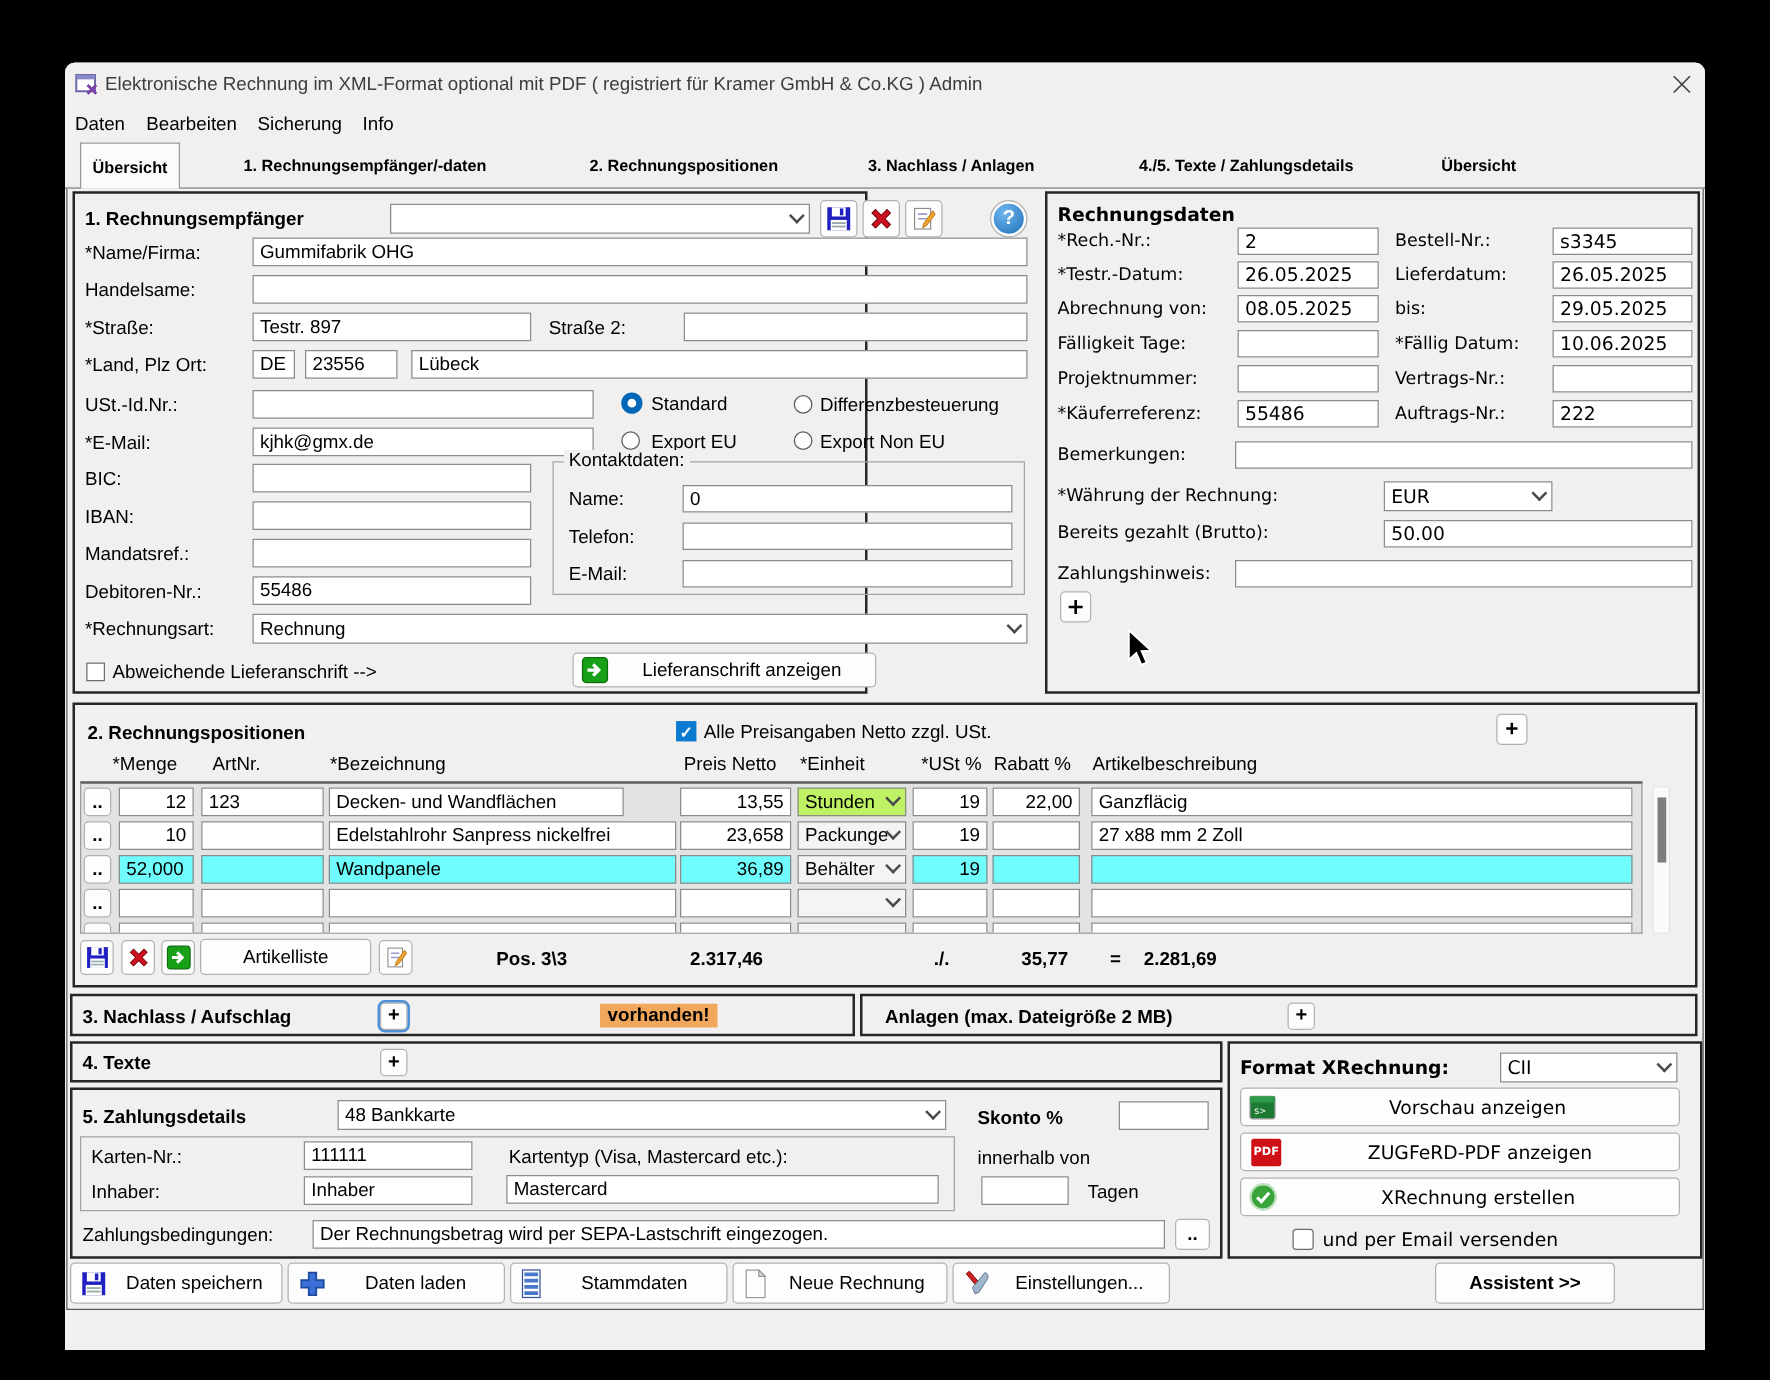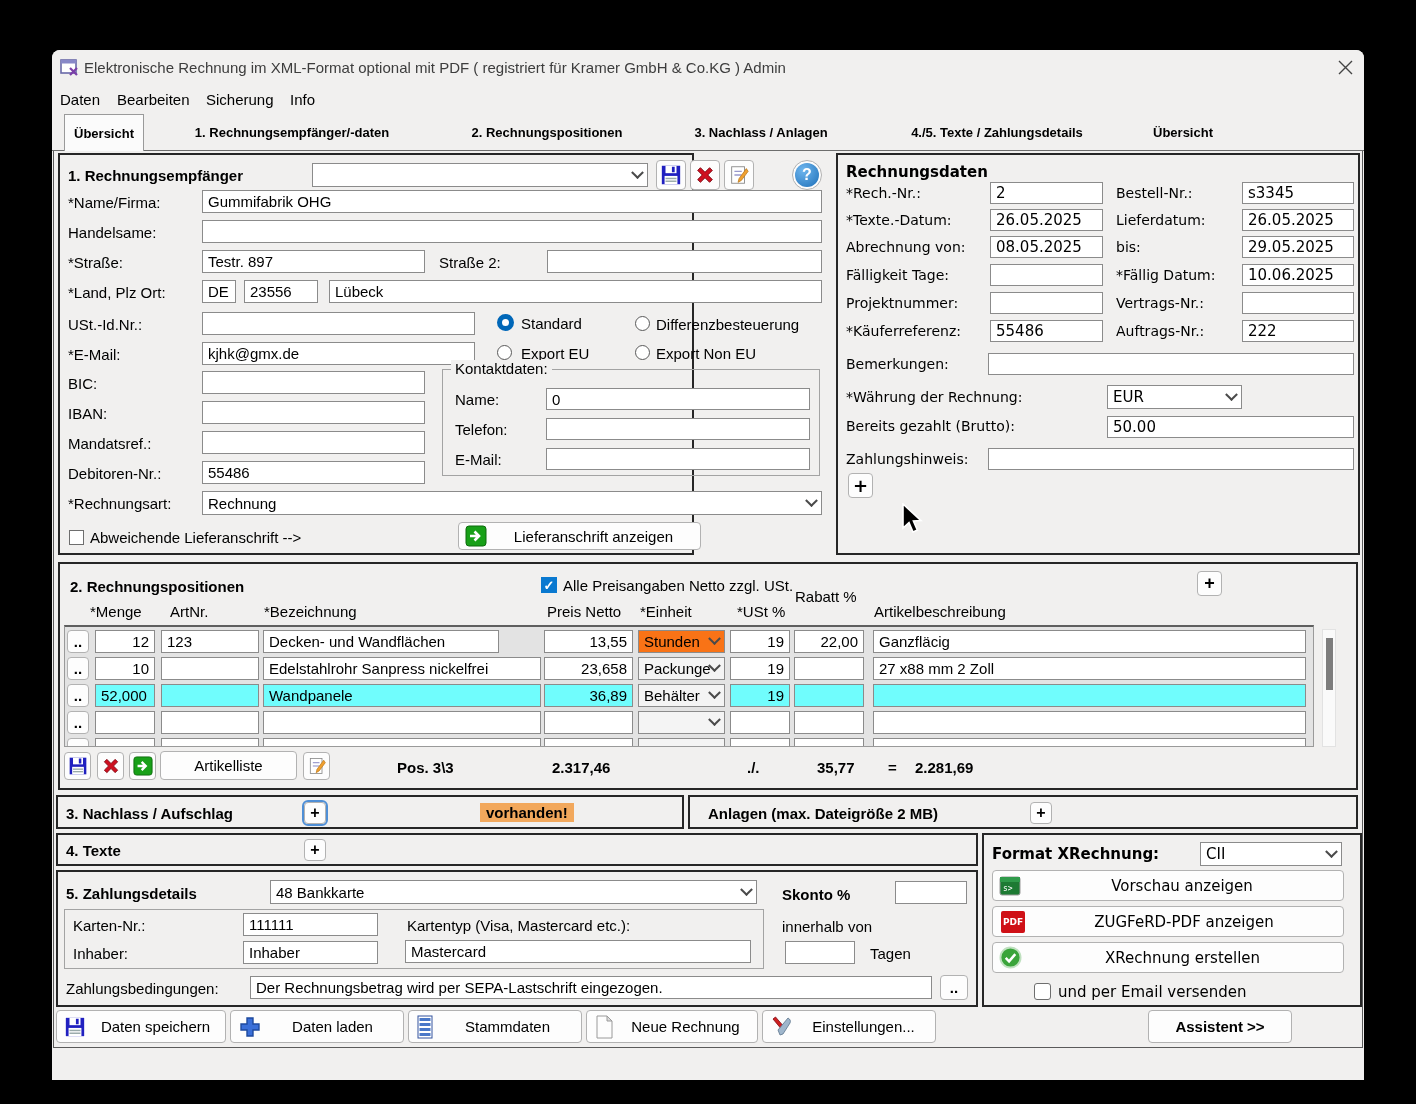--- a/index.html
+++ b/index.html
@@ -228,21 +228,21 @@
 
     <span class="lbl dv" style="left:8px;top:30px">*Rech.-Nr.:</span>
     <div class="inp dv" style="left:152px;top:27px;width:113px;height:22px">
         <span>2</span>
       </div>
     <span class="lbl dv" style="left:278px;top:30px">Bestell-Nr.:</span>
     <div class="inp dv" style="left:404px;top:27px;width:112px;height:22px">
         <span>s3345</span>
       </div>
 
-    <span class="lbl dv" style="left:8px;top:57px">*Texte.-Datum:</span>
+    <span class="lbl dv" style="left:8px;top:57px">*Testr.-Datum:</span>
     <div class="inp dv" style="left:152px;top:54px;width:113px;height:22px">
         <span>26.05.2025</span>
       </div>
     <span class="lbl dv" style="left:278px;top:57px">Lieferdatum:</span>
     <div class="inp dv" style="left:404px;top:54px;width:112px;height:22px">
         <span>26.05.2025</span>
       </div>
 
     <span class="lbl dv" style="left:8px;top:84px">Abrechnung von:</span>
     <div class="inp dv" style="left:152px;top:81px;width:113px;height:22px">
@@ -319,41 +319,41 @@
     <div class="btn" style="left:1137px;top:7px;width:25px;height:25px;font-weight:bold;font-size:18px">
         <span>+</span>
       </div>
 
     <span class="lbl" style="left:30px;top:39px">*Menge</span>
     <span class="lbl" style="left:110px;top:39px">ArtNr.</span>
     <span class="lbl" style="left:204px;top:39px">*Bezeichnung</span>
     <span class="lbl" style="left:487px;top:39px">Preis Netto</span>
     <span class="lbl" style="left:580px;top:39px">*Einheit</span>
     <span class="lbl" style="left:677px;top:39px">*USt %</span>
-    <span class="lbl" style="left:735px;top:24px">Rabatt %</span>
+    <span class="lbl" style="left:735px;top:39px">Rabatt %</span>
     <span class="lbl" style="left:814px;top:39px">Artikelbeschreibung</span>
 
     <div class="abs" style="left:4px;top:61px;width:1250px;height:122px;background:#e3e3e3;border:1px solid #9a9a9a;border-top:2px solid #5f5f5f;overflow:hidden">
 
       <div class="btn" style="left:2px;top:3px;width:22px;height:23px;font-weight:bold">
           <span>..</span>
         </div>
       <div class="inp cell r" style="left:30px;top:3px;width:60px;height:23px">
           <span>12</span>
         </div>
       <div class="inp cell" style="left:96px;top:3px;width:98px;height:23px">
           <span>123</span>
         </div>
       <div class="inp cell" style="left:198px;top:3px;width:236px;height:23px">
           <span>Decken- und Wandflächen</span>
         </div>
       <div class="inp cell r" style="left:479px;top:3px;width:89px;height:23px">
           <span>13,55</span>
         </div>
-      <div class="inp cell sel" style="left:573px;top:3px;width:87px;height:23px;background:#f97316">
+      <div class="inp cell sel" style="left:573px;top:3px;width:87px;height:23px;background:#bef264">
           <span style="overflow:hidden">Stunden</span>
           <span class="chev"></span>
         </div>
       <div class="inp cell r" style="left:665px;top:3px;width:60px;height:23px">
           <span>19</span>
         </div>
       <div class="inp cell r" style="left:729px;top:3px;width:70px;height:23px">
           <span>22,00</span>
         </div>
       <div class="inp cell" style="left:808px;top:3px;width:433px;height:23px">

